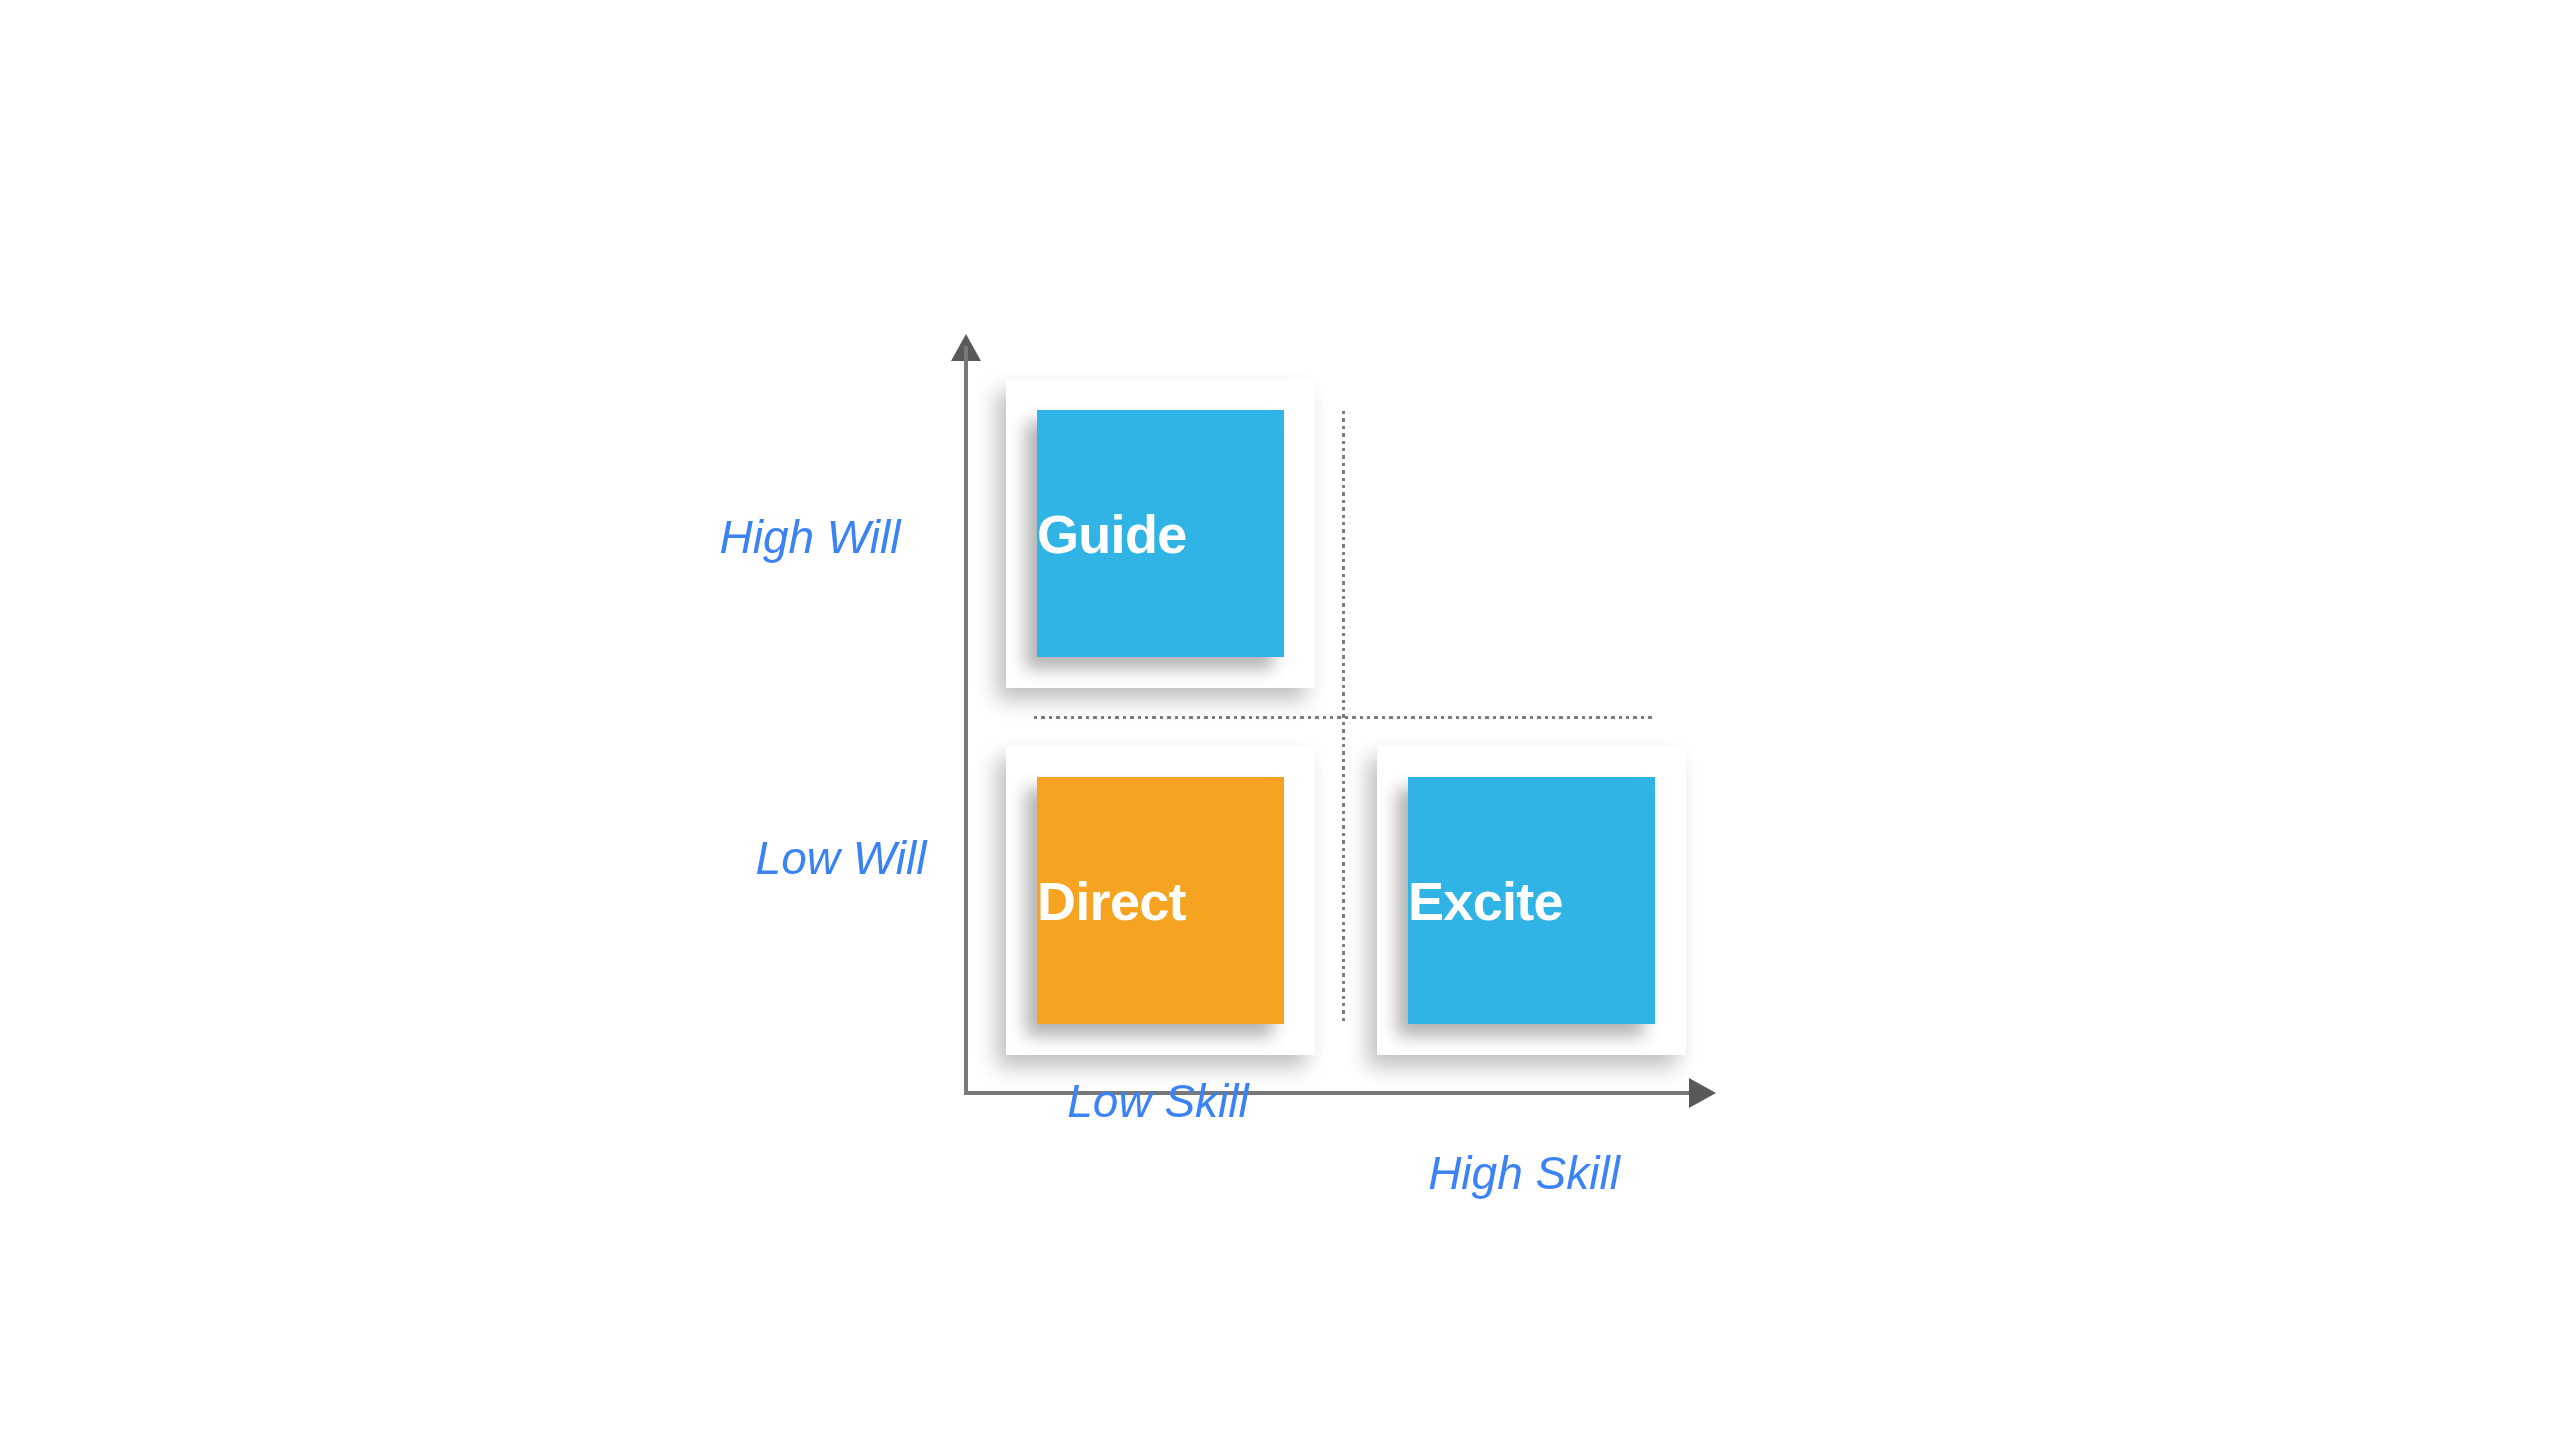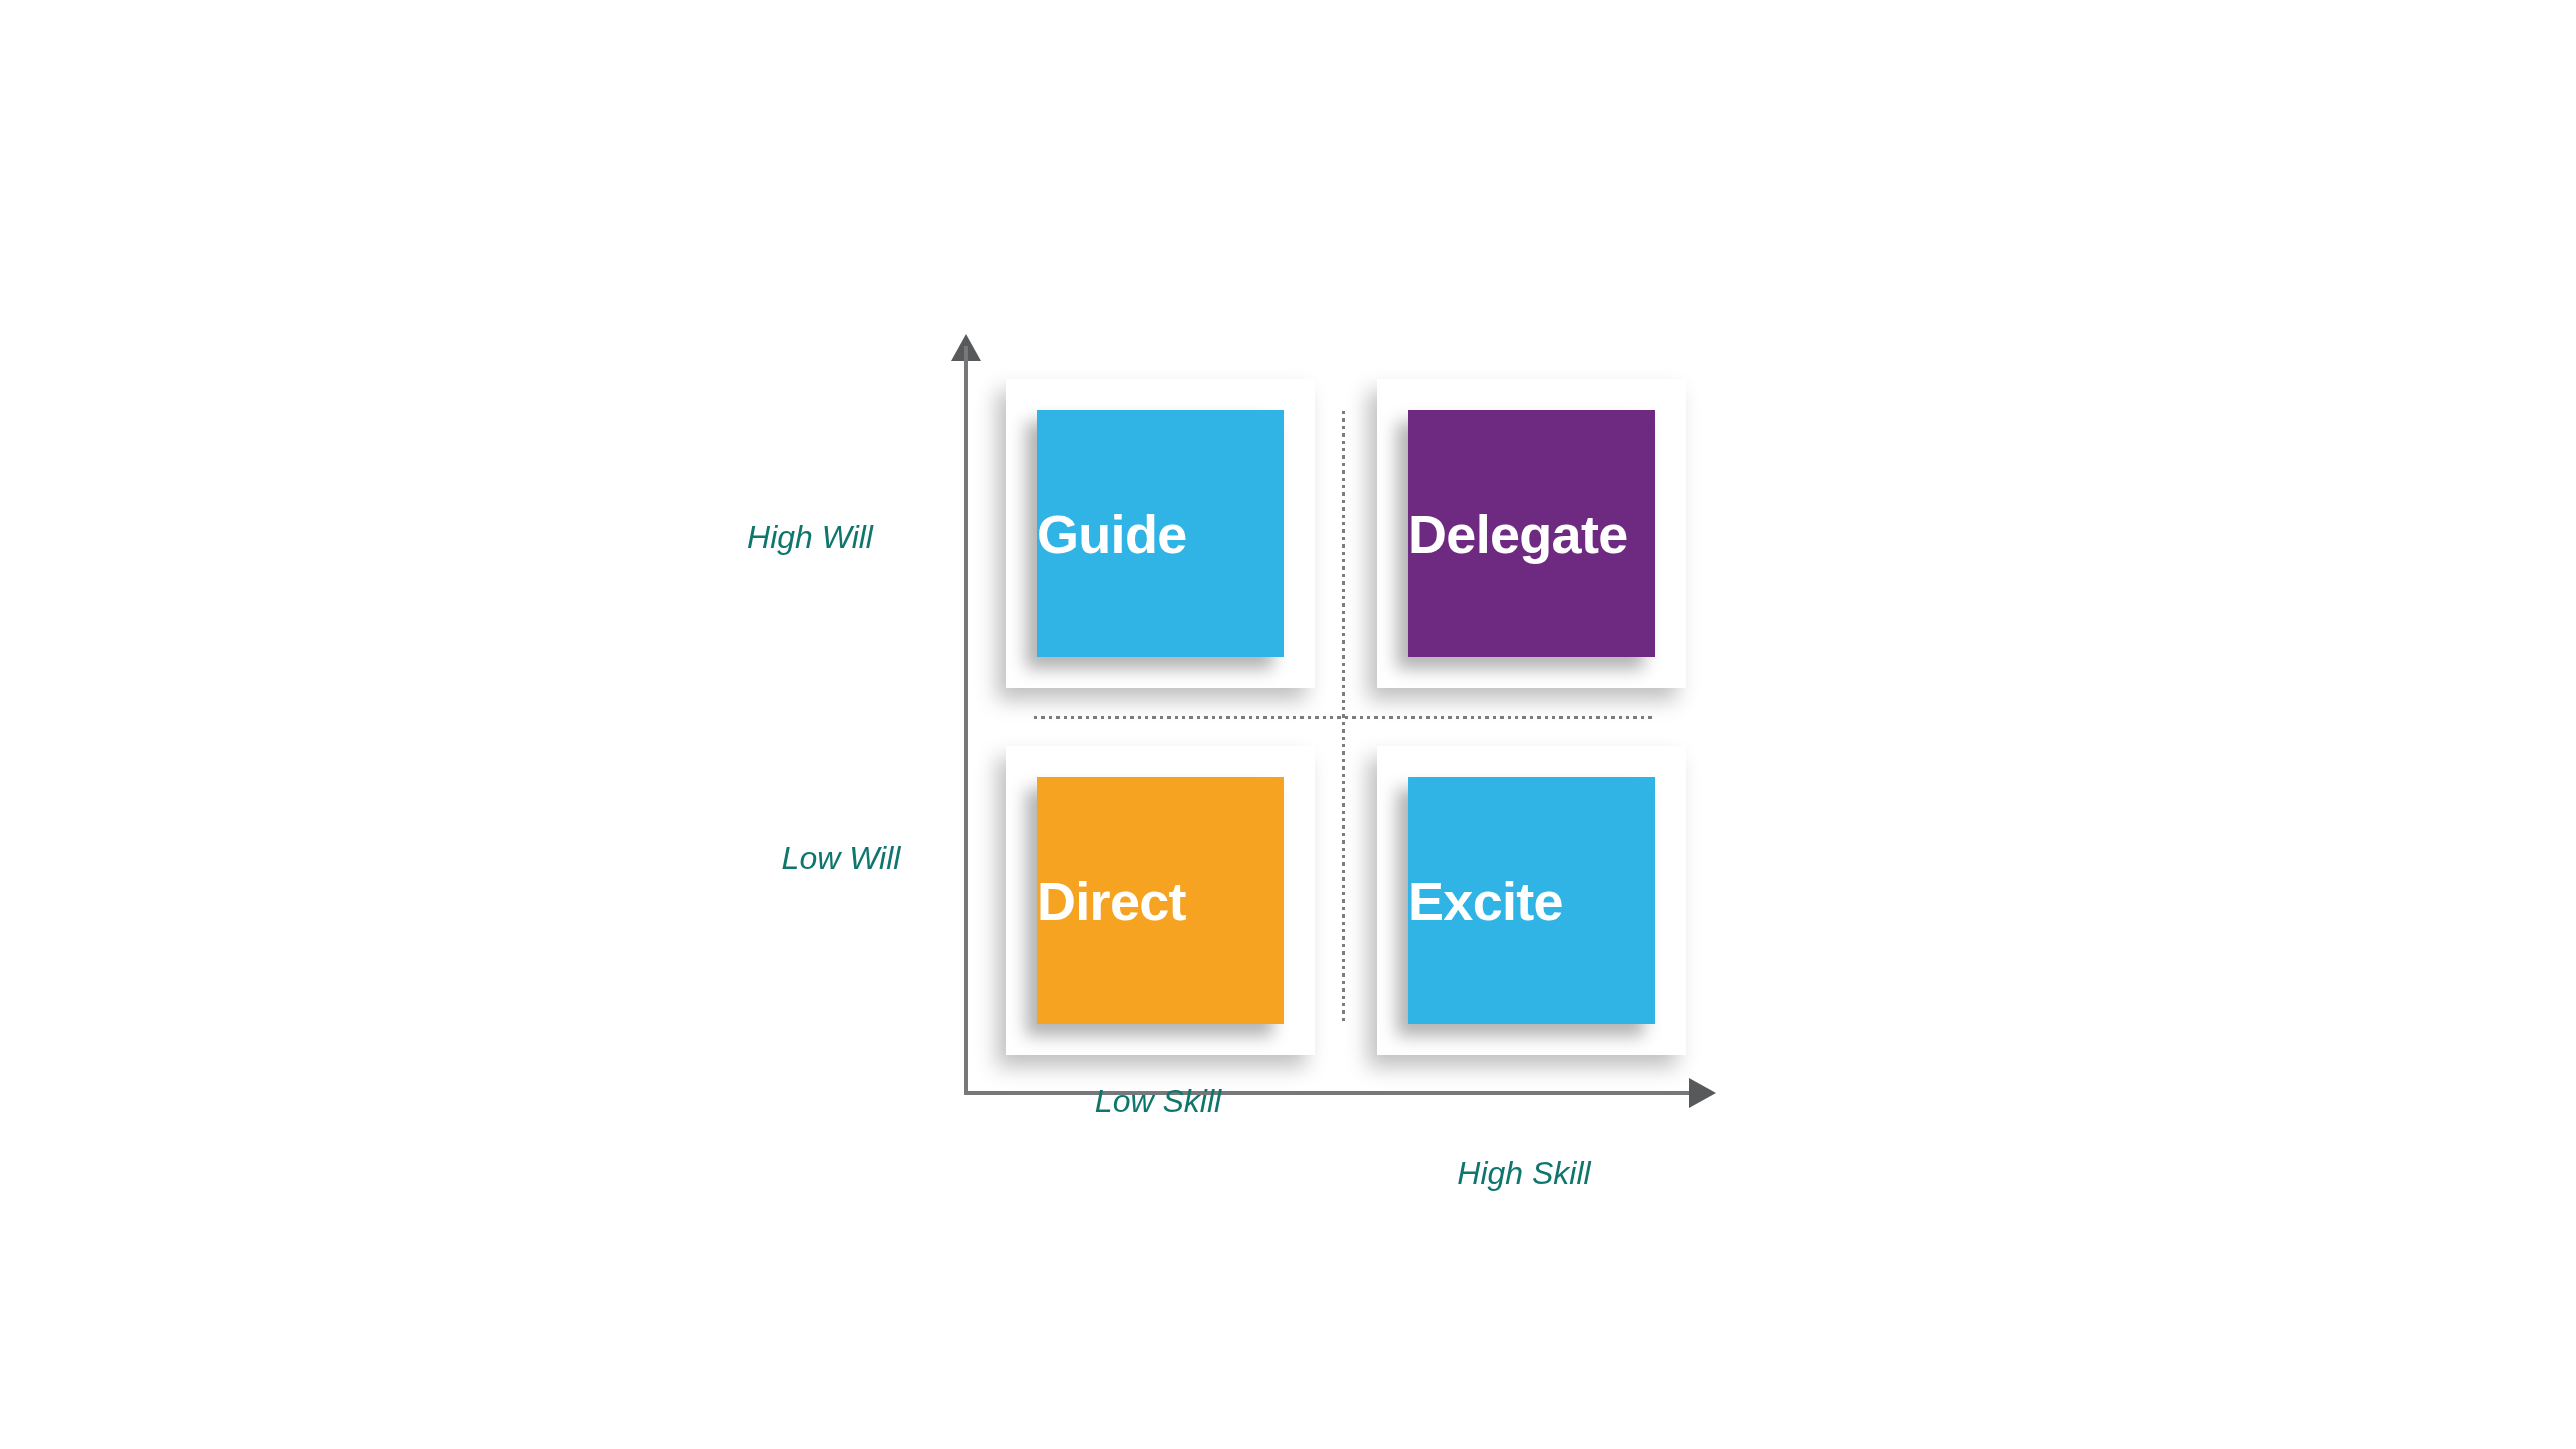--- a/index.html
+++ b/index.html
@@ -73,22 +73,22 @@
     font-size: 54px;
     font-weight: 700;
     letter-spacing: -0.7px;
     white-space: nowrap;
   }
   
   .axis-label {
     position: absolute;
     transform: translate(-50%, -50%);
     font-style: italic;
-    font-size: 32px;
-    color: #0f766e;
+    font-size: 46px;
+    color: #3b82f6;
     white-space: nowrap;
   }
   #label-high-will { left: 810px; top: 537px; }
   #label-low-will  { left: 813px; top: 858px; margin-left: 28px; }
   #label-low-skill { left: 1158px; top: 1101px; font-style: italic; }
   #label-high-skill{ left: 1524px; top: 1161px; margin-top: 12px; }
 </style>
 </head>
 <body>
 
@@ -101,25 +101,20 @@
 
   <div class="dotted-v"></div>
   <div class="dotted-h"></div>
 
   <div class="card" id="card-top-left">
     <div class="square" style="background-color: rgb(47, 180, 229);">
       <span class="square-label">Guide</span>
     </div>
   </div>
 
-  <div class="card" id="card-top-right">
-    <div class="square" style="background-color: rgb(110, 42, 128);">
-      <span class="square-label">Delegate</span>
-    </div>
-  </div>
 
   <div class="card" id="card-bottom-left">
     <div class="square" style="background-color: rgb(245, 163, 32);">
       <span class="square-label">Direct</span>
     </div>
   </div>
 
   <div class="card" id="card-bottom-right">
     <div class="square" style="background-color: rgb(47, 180, 229);">
       <span class="square-label">Excite</span>

